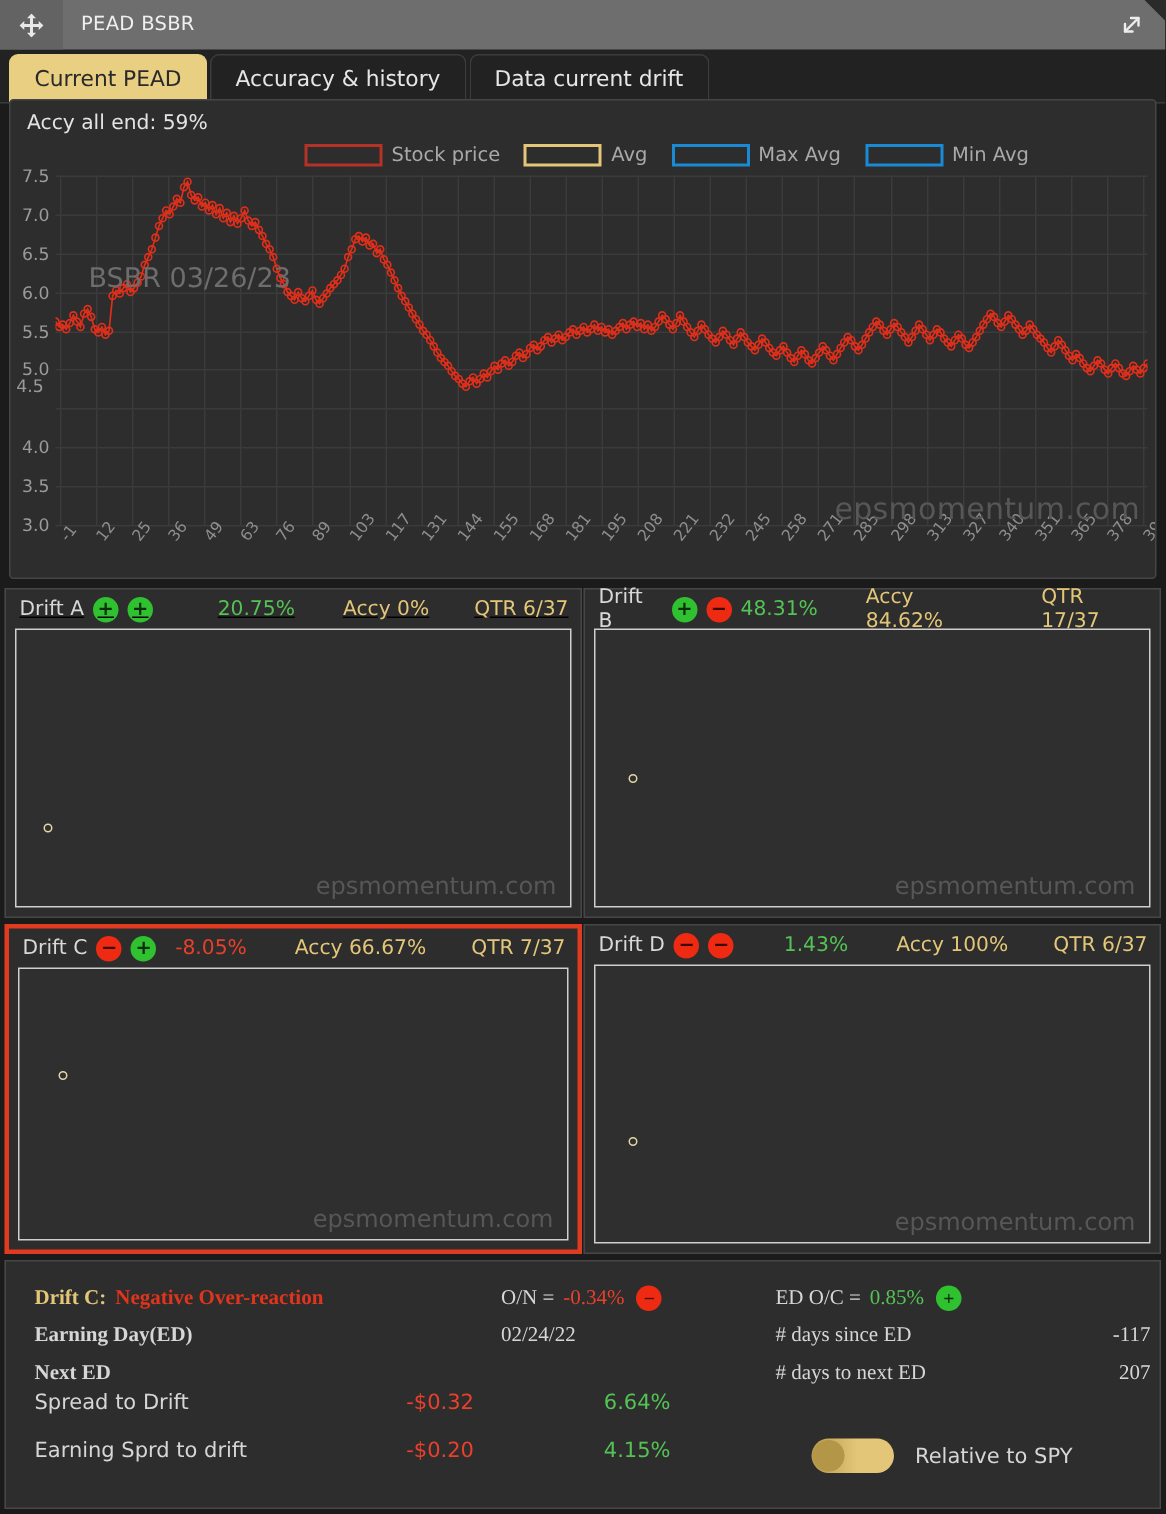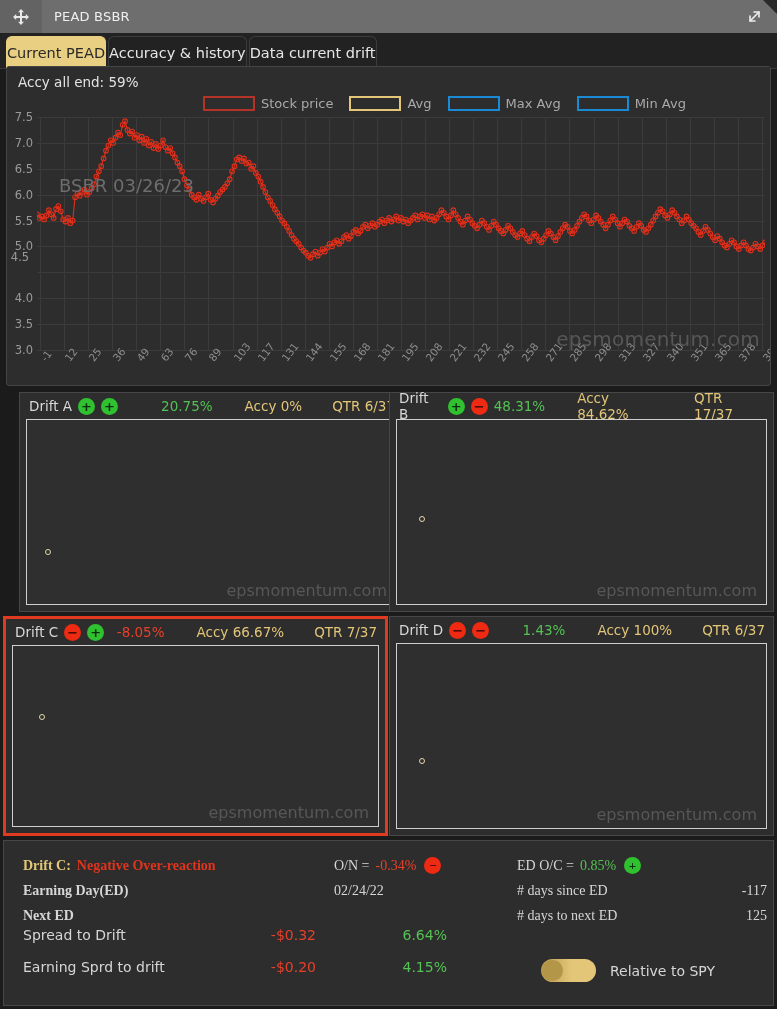--- a/index.html
+++ b/index.html
@@ -43,21 +43,21 @@
 
   
   .tabbar {
     height: 36px; width: 777px;
     background: #222222;
     display: flex; align-items: flex-end;
     padding-left: 6px;
     border-bottom: 1px solid #3a3a3a;
   }
   .tab {
-    height: 32px; padding: 0 0;
+    height: 32px; padding: 0 16px;
     display: flex; align-items: center; justify-content: flex-start;
     color: #e6e6e6; font-size: 14.5px;
     background: #222222;
     border-radius: 6px 6px 0 0;
     border: 1px solid #3c3c3c; border-bottom: none;
     margin-right: 2px; cursor: pointer;
     white-space: nowrap;
   }
   .tab.active {
     background: #e9cf82; color: #2a2a2a; border-color: #e9cf82;
@@ -678,21 +678,21 @@
         <div class="xtick" style="left: 704.867px; top: 239px;">365</div>
         <div class="xtick" style="left: 728.933px; top: 239px;">378</div>
         <div class="xtick" style="left: 753px; top: 239px;">391</div>
       </div>
     <div class="chart-title-overlay">BSBR 03/26/23</div>
     <div class="watermark-main">epsmomentum.com</div>
   </div>
 </div>
 
 <div class="drift-grid" id="drift-grid">
-    <div class="drift-panel" style="left: 16px; top: 0px;">
+    <div class="drift-panel" style="left: 0px; top: 0px; text-decoration: underline;">
       <div class="drift-head">
         <span class="drift-name">Drift A</span>
         <span class="badge plus">+</span>
         <span class="badge plus">+</span>
         <span class="drift-pct pos">20.75%</span>
         <span class="drift-accy">Accy 0%</span>
         <span class="drift-qtr">QTR 6/37</span>
       </div>
       <div class="drift-plot">
         <div class="drift-marker" style="left: 5%; top: 70%;"></div>
@@ -770,21 +770,21 @@
         <span>ED O/C =</span>
         <span class="pos" style="margin-left:6px">0.85%</span>
         <span class="badge plus d-badge-inline">+</span>
       </div>
       <div class="d-row">
         <span># days since ED</span>
         <span class="num">-117</span>
       </div>
       <div class="d-row">
         <span># days to next ED</span>
-        <span class="num">125</span>
+        <span class="num">207</span>
       </div>
     </div>
   </div>
 
   <div class="spread-rows">
     <div class="s-row">
       <span class="s-lbl">Spread to Drift</span>
       <span class="s-v1 neg">-$0.32</span>
       <span class="s-v2 pos">6.64%</span>
     </div>

